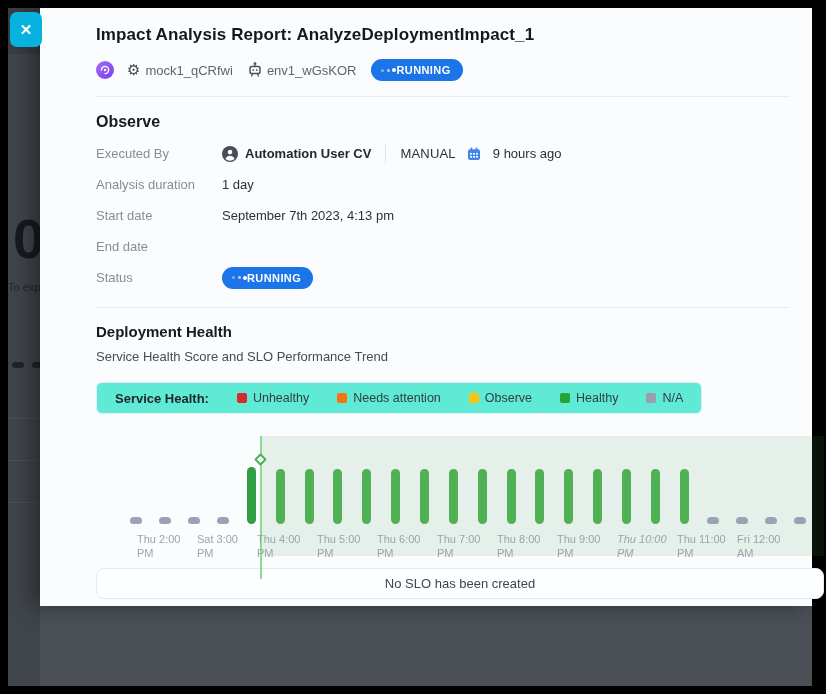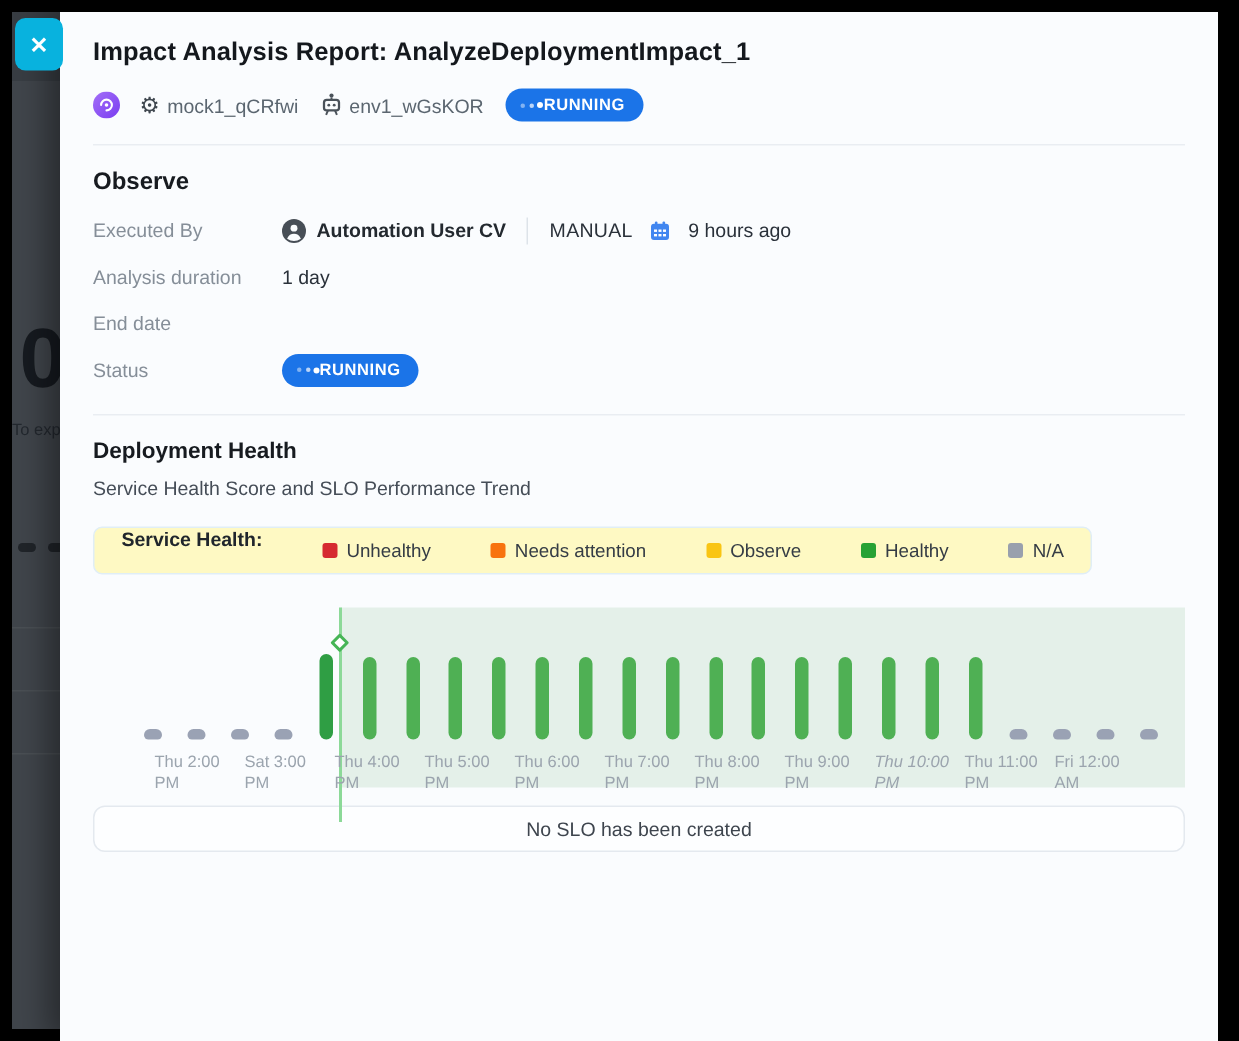--- a/index.html
+++ b/index.html
@@ -23,22 +23,22 @@
   }
   .u-partial { position:absolute; left:0px; top:273px; font-size:11px; color:#262c33; white-space:nowrap; }
   .u-dash { position:absolute; height:6px; border-radius:3px; background:#23282d; }
   .u-dash.d1 { left:4px; top:354px; width:12px; }
   .u-dash.d2 { left:24px; top:354px; width:20px; }
   .u-line { position:absolute; left:0; width:40px; height:1px; background:rgba(255,255,255,0.07); }
   .backdrop { position:absolute; left:8px; top:8px; width:32px; height:678px; background:rgba(20,24,28,0.18); }
 
   
   .drawer {
-    position:absolute; left:40px; top:8px; width:772px; height:686px;
-    background:#fafcfe; box-shadow:-8px 0 20px rgba(0,0,0,0.4);
+    position:absolute; left:40px; top:8px; width:772px; height:598px;
+    background:#fafcfe; box-shadow:-8px 0 20px rgba(0,0,0,0.4);padding-left:34px;
   }
   .drawer-inner { padding:0 22px; }
 
   .close-btn {
     position:absolute; left:10px; top:12px; width:32px; height:35px;
     background:#08b2de; border-radius:7px; border:none;
     color:#fff; font-size:15px; font-weight:700;
     display:flex; align-items:center; justify-content:center;
     cursor:pointer; z-index:5;
   }
@@ -73,22 +73,22 @@
   .d-value { font-size:13px; color:#2a313a; display:flex; align-items:center; }
   .exec-name { font-weight:700; color:#23292f; margin-left:7px; }
   .v-sep { width:1px; height:18px; background:#dde3e9; margin:0 14px; }
   .trigger-type { letter-spacing:.2px; margin-right:11px; }
   .time-ago { margin-left:12px; }
 
   .dh-heading { margin-top:15px; font-size:15px; font-weight:700; color:#171b20; }
   .dh-subtitle { margin-top:9px; font-size:13px; color:#454d57; }
 
   .legend-box {
-    margin-top:18px; display:inline-flex; gap:40px;
-    height:32px; padding:0 18px; background:#fef9c3;
+    margin-top:18px; display:inline-flex; align-items:center; gap:28px;
+    height:32px; padding:0 18px; background:#5eead4;
     border:1px solid #e0eef6; border-radius:6px;
   }
   .legend-title { font-size:13px; font-weight:700; color:#20262c; }
   .legend-item { display:flex; align-items:center; gap:6px; }
   .legend-swatch { width:10px; height:10px; border-radius:2px; }
   .legend-label { font-size:12.5px; color:#353c45; }
 
   
   .health-chart { position:relative; margin-top:14px; width:728px; height:132px; }
   .chart-region { position:absolute; top:8px; height:120px; z-index:0; }
@@ -197,20 +197,24 @@
             <rect x="6" y="9" width="2" height="1.6" fill="#fff"></rect>
             <rect x="9" y="9" width="2" height="1.6" fill="#fff"></rect>
         </svg>
         <span class="time-ago">9 hours ago</span>
       </span>
     </div>
 
     <div class="detail-row">
       <span class="d-label">Analysis duration</span>
       <span class="d-value">1 day</span>
+    </div>
+    <div class="detail-row">
+      <span class="d-label">Start date</span>
+      <span class="d-value">September 7th 2023, 4:13 pm</span>
     </div>
     <div class="detail-row">
       <span class="d-label">End date</span>
     </div>
     <div class="detail-row">
       <span class="d-label">Status</span>
       <span class="d-value">
         <span class="running-badge" style="background: rgb(27, 116, 232);">
           <span class="dots">
               <i></i>

